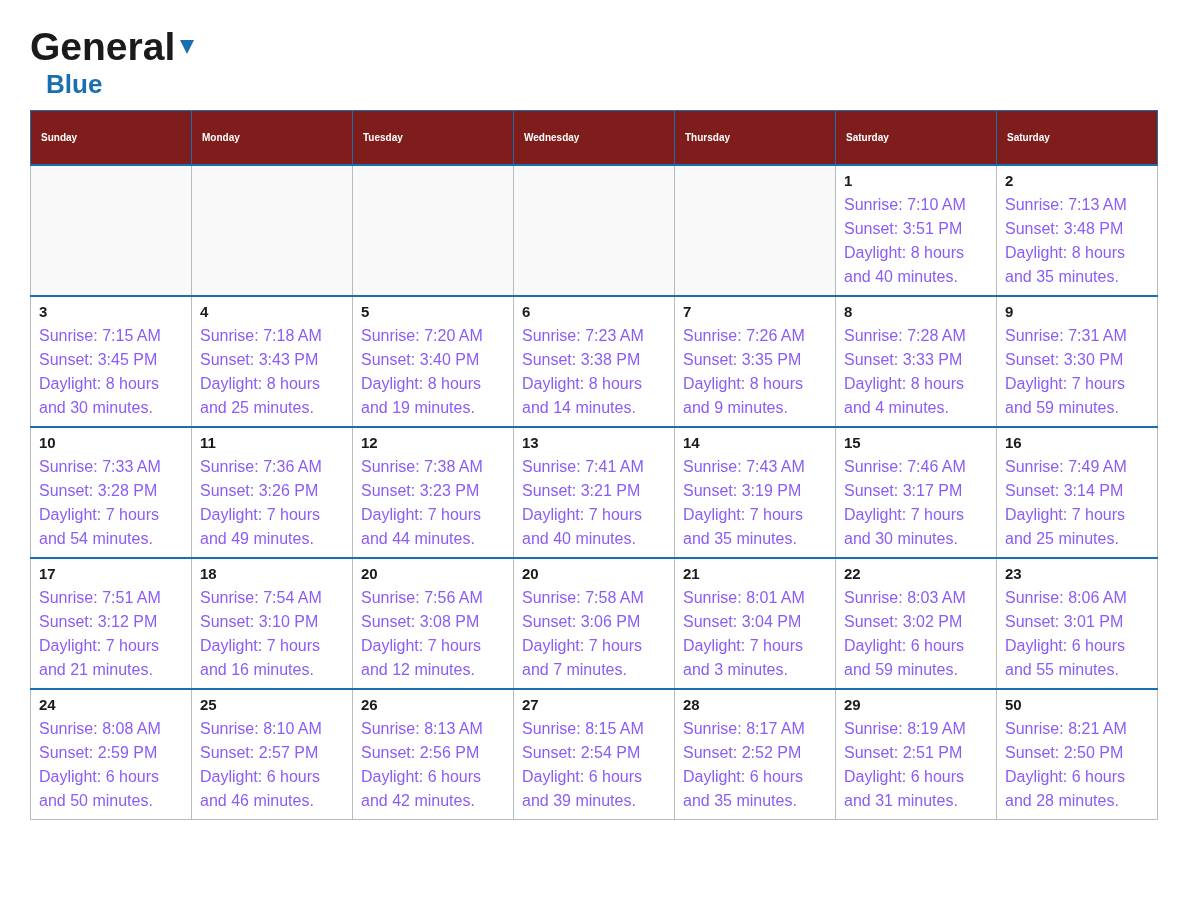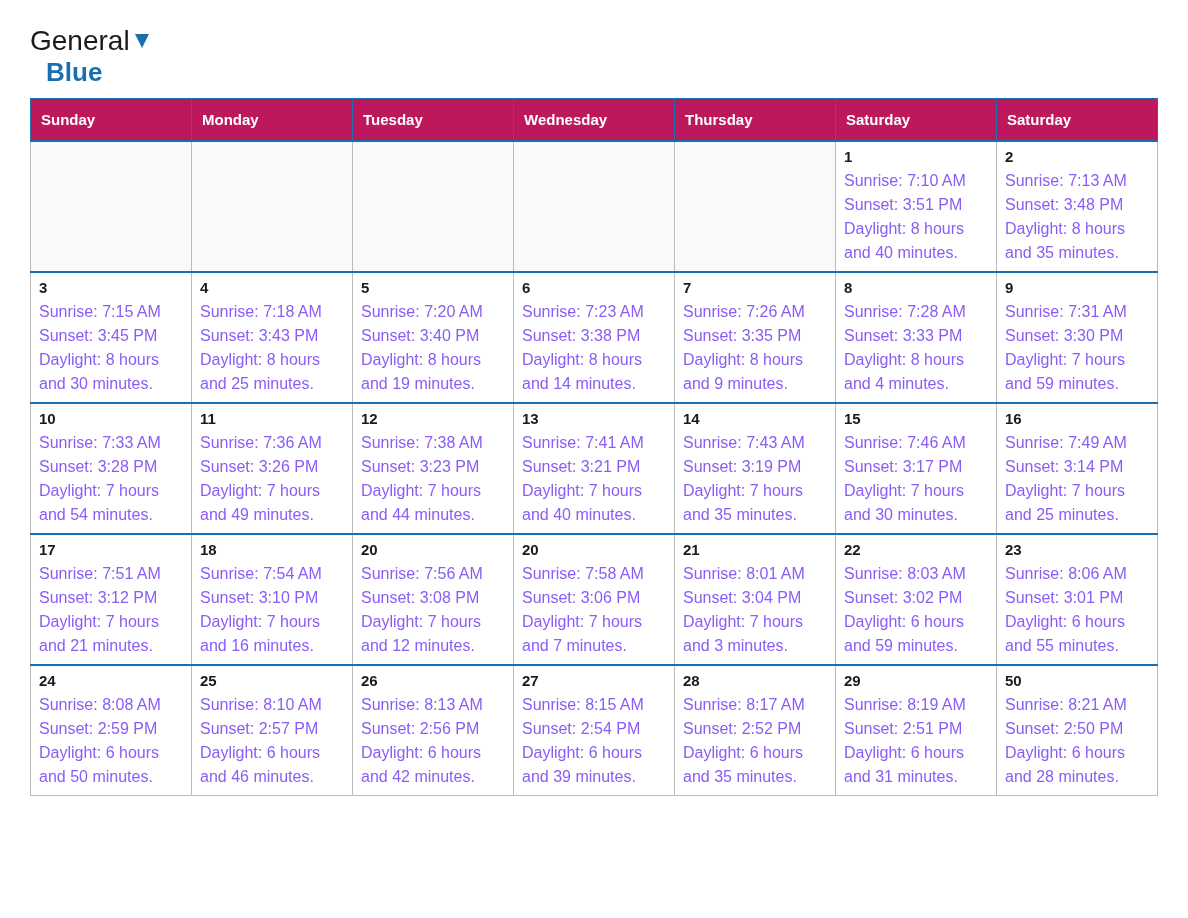--- a/index.html
+++ b/index.html
@@ -36,25 +36,25 @@
       font-weight: normal;
       color: #555;
       margin-top: 4px;
     }
     .calendar {
       width: 100%;
       border-collapse: collapse;
       border: 1px solid #999;
     }
     .calendar th {
-      background-color: #be185d;
+      background-color: #7f1d1d;
       color: #fff;
-      font-size: 15px;
+      font-size: 10px;
       font-weight: bold;
-      padding: 12px 10px;
+      padding: 21px 10px;
       text-align: left;
       border: 1px solid #1a6faf;
     }
     .calendar td {
       width: calc(100% / 7);
       vertical-align: top;
       padding: 6px 8px;
       border: 1px solid #bbb;
       font-size: 12px;
       color: #333;
@@ -78,21 +78,21 @@
     tr.week-row td {
       border-top: 2px solid #1a6faf;
     }
   </style>
 </head>
 <body>
 
 <div class="header">
   <div class="logo">
     <div style="display:flex;align-items:center;">
-      <span style="font-size:28px;font-weight:normal;color:#1a1a1a;">General</span>
+      <span style="font-size:39px;font-weight:bold;color:#1a1a1a;">General</span>
       <svg width="22" height="22" viewBox="0 0 22 22" style="margin:0 1px;">
         <polygon points="4,4 18,4 11,18" fill="#1a6faf"></polygon>
       </svg>
     </div>
     <div style="margin-left: 16px;">
       <span style="font-size:26px;font-weight:bold;color:#1a6faf;">Blue</span>
     </div>
   </div>
   <div class="title-block">
   </div>

